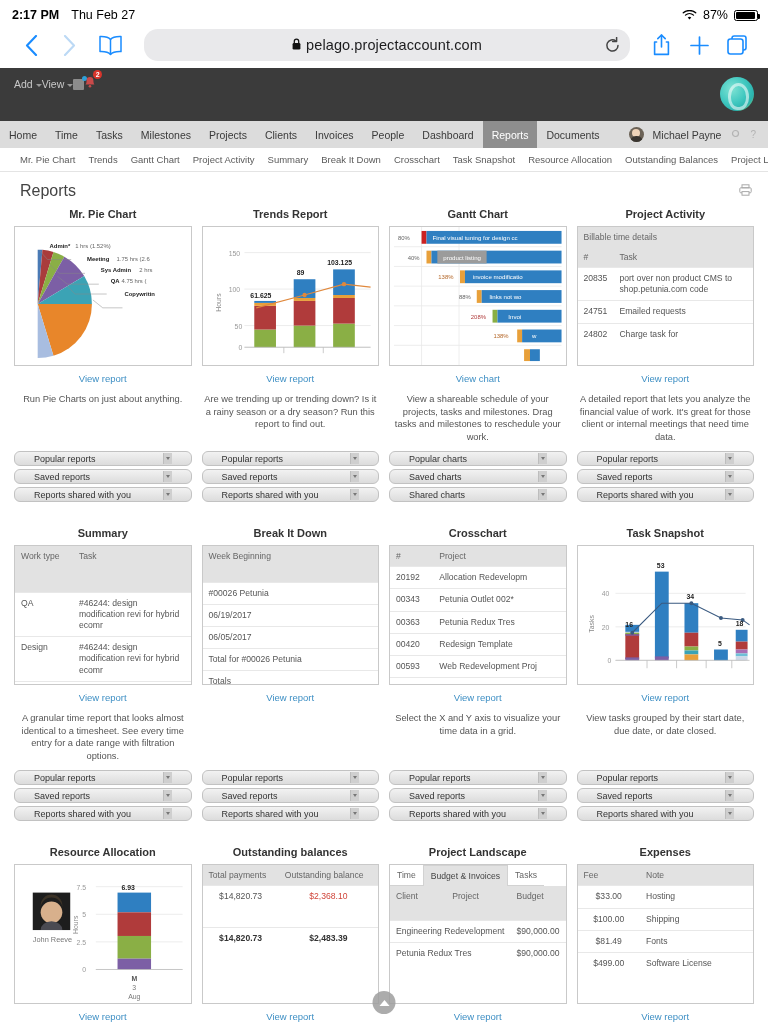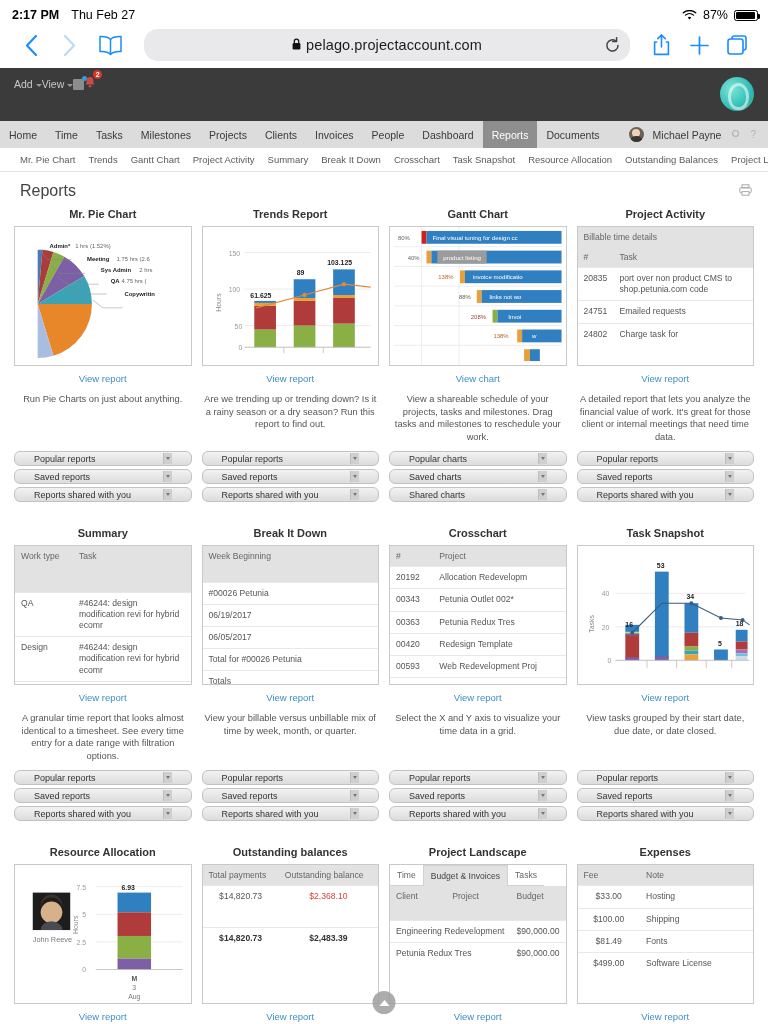--- a/index.html
+++ b/index.html
@@ -593,21 +593,20 @@
         <tr>
                 <td>Total for #00026 Petunia</td>
               </tr>
         <tr>
                 <td>Totals</td>
               </tr>
       </tbody>
           </table>
     </div>
     <a class="view-link">View report</a>
-    <div class="blurb">View your billable versus unbillable mix of time by week, month, or quarter.</div>
     <div class="selects">
       <div class="sel">
             <span>Popular reports</span>
             <span class="arr">
               <i></i>
             </span>
           </div>
       <div class="sel">
             <span>Saved reports</span>
             <span class="arr">

